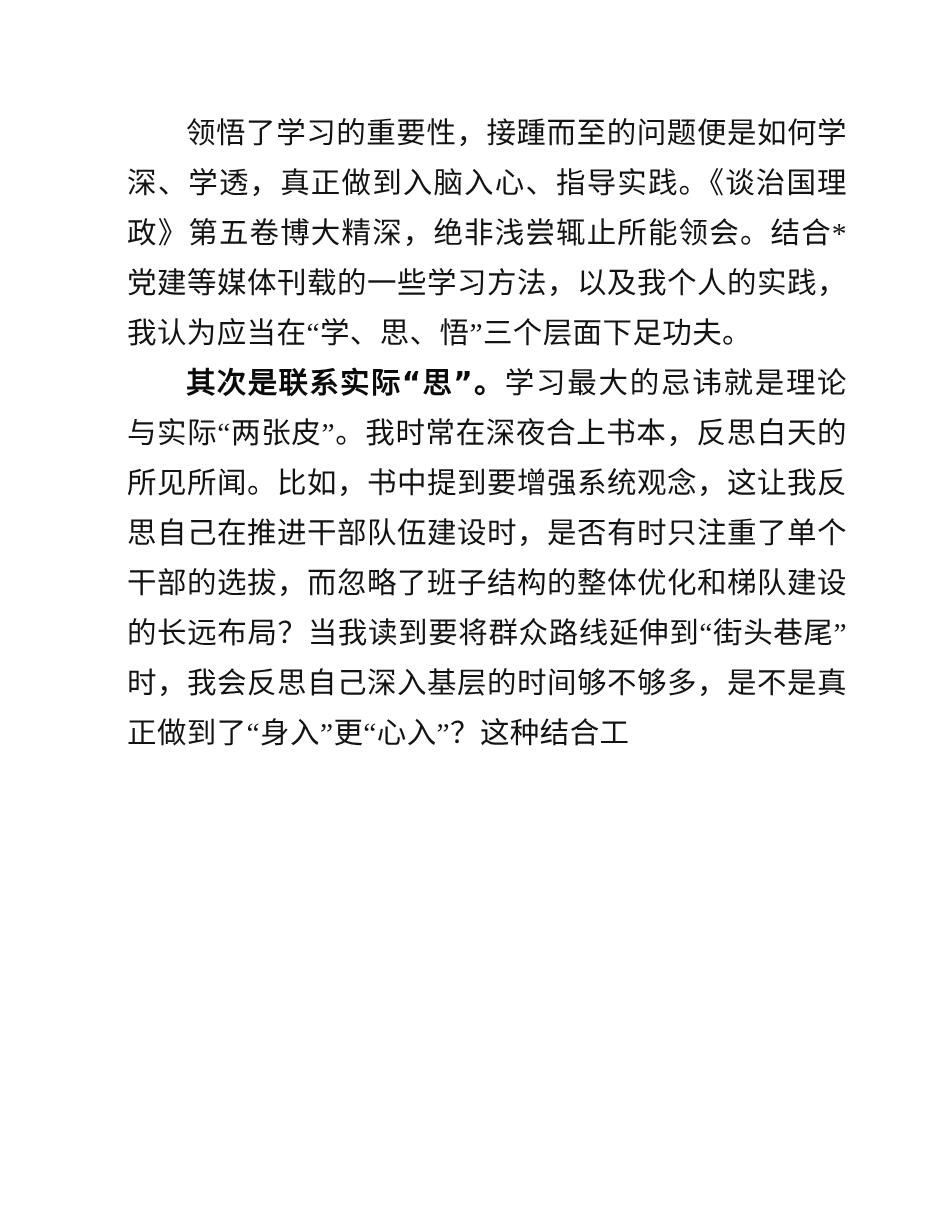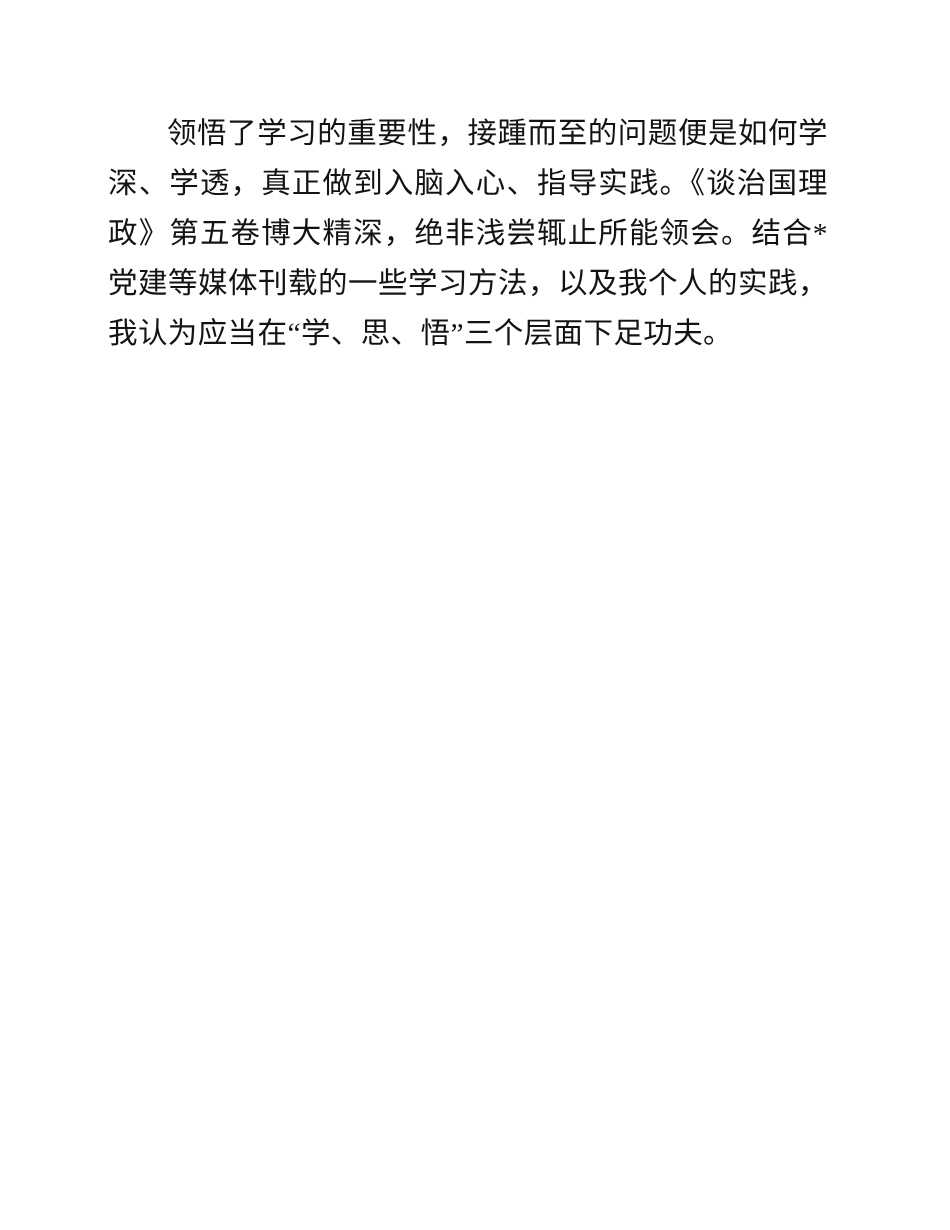--- a/index.html
+++ b/index.html
@@ -18,21 +18,21 @@
     width: 950px;
     height: 1230px;
     margin: 0 auto;
     background: #ffffff;
     overflow: hidden;
     box-sizing: border-box;
   }
 
   .doc-body {
     position: absolute;
-    left: 108px;
+    left: 127px;
     top: 108px;
     width: 720px;
   }
 
   
   .para {
     margin: 0;
     padding: 0;
     font-family: "Liberation Serif", "DejaVu Serif", serif;
     font-size: 29.5px;
@@ -69,16 +69,19 @@
 
 <div class="page">
 
   <div class="doc-body">
 
     <p class="para">
       <span class="run">领悟了学习的重要性，接踵而至的问题便是如何学深、学透，真正做到入脑入心、指导实践。《谈治国理政》第五卷博大精深，绝非浅尝辄止所能领会。结合*党建等媒体刊载的一些学习方法，以及我个人的实践，我认为应当在“学、思、悟”三个层面下足功夫。</span>
     </p>
 
 
+    <p class="para">
+      <span class="lead">其次是联系实际“思”。</span><span class="run">学习最大的忌讳就是理论与实际“两张皮”。我时常在深夜合上书本，反思白天的所见所闻。比如，书中提到要增强系统观念，这让我反思自己在推进干部队伍建设时，是否有时只注重了单个干部的选拔，而忽略了班子结构的整体优化和梯队建设的长远布局？当我读到要将群众路线延伸到“街头巷尾”时，我会反思自己深入基层的时间够不够多，是不是真正做到了“身入”更“心入”？这种结合工</span>
+    </p>
 
   </div>
 
 </div>
 
 </body></html>

